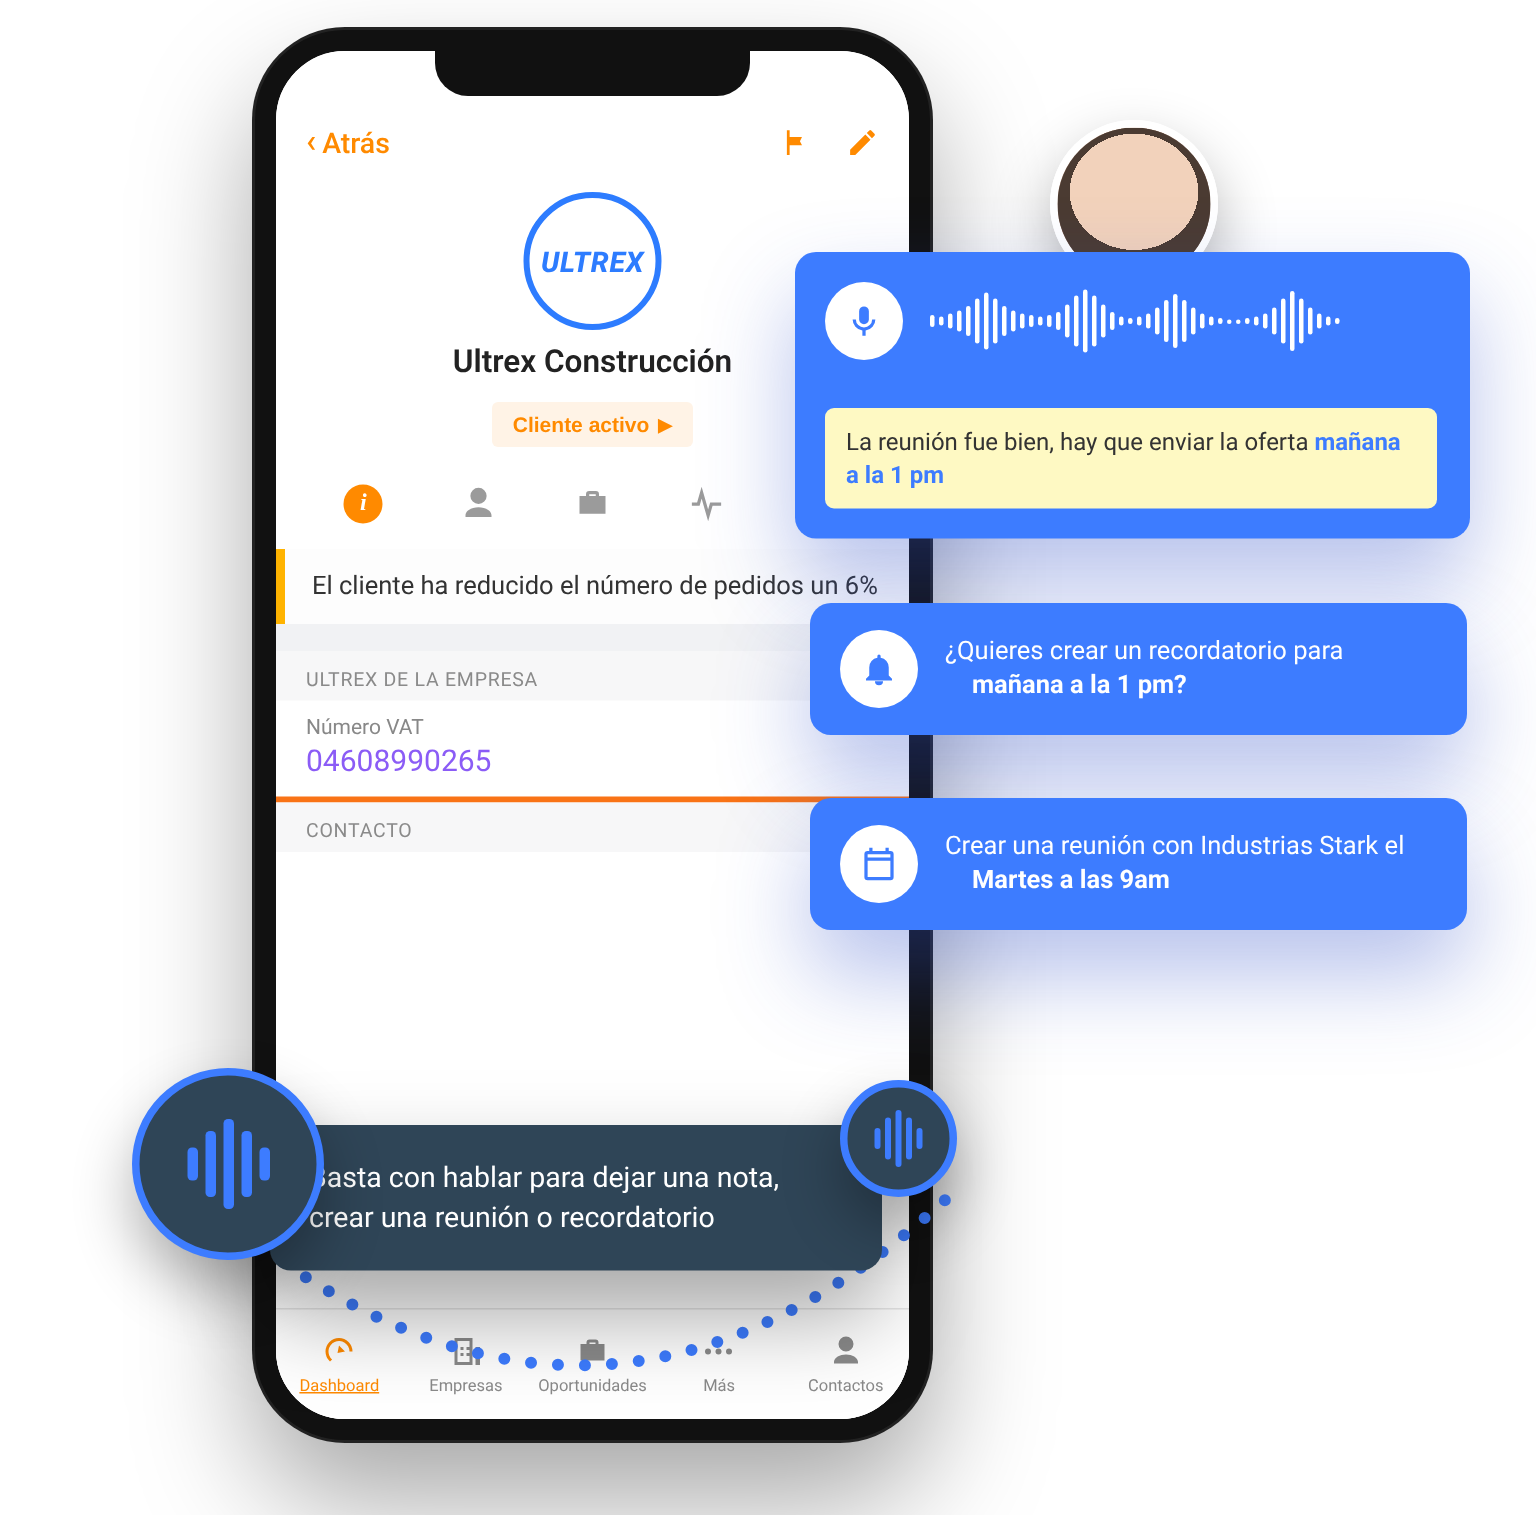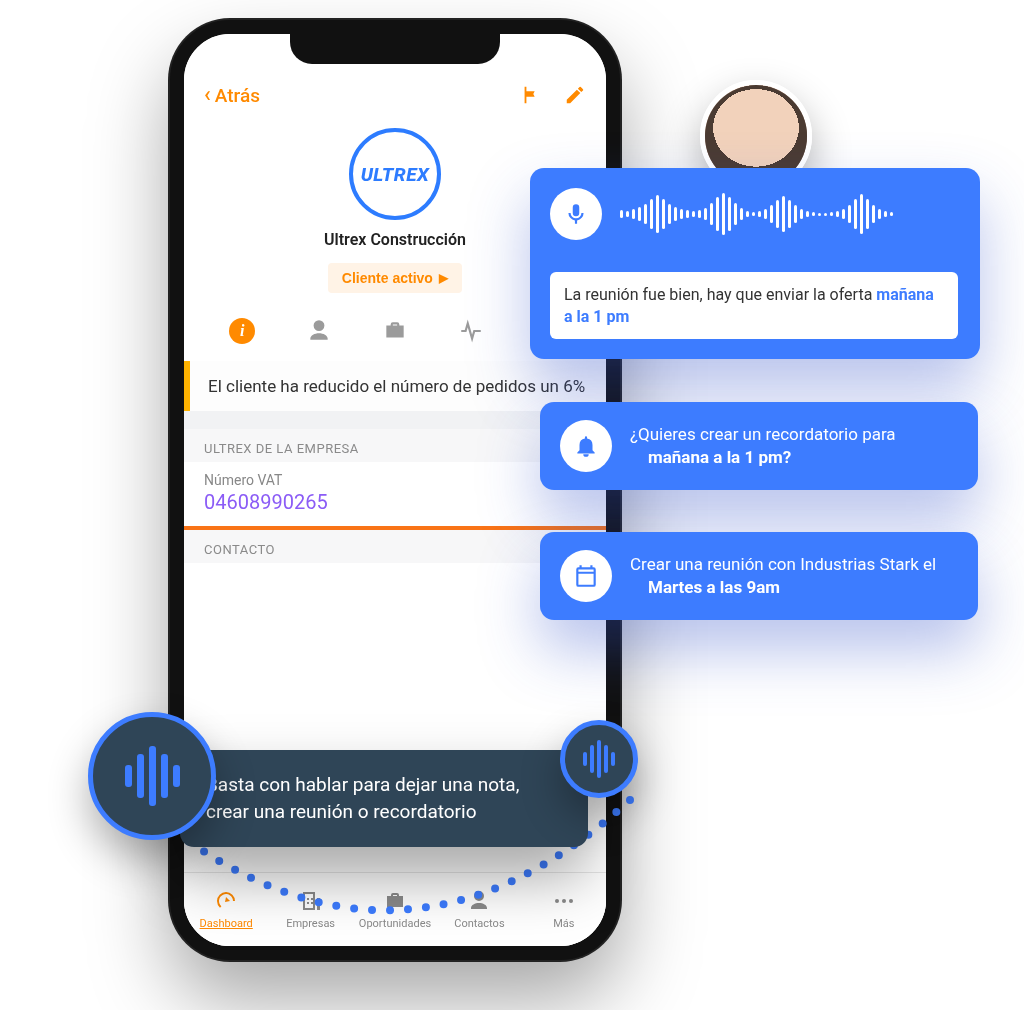--- a/index.html
+++ b/index.html
@@ -71,21 +71,21 @@
   
   .company-hd { text-align: center; padding: 12px 0 6px; }
   .logo {
     width: 92px; height: 92px; margin: 0 auto 10px;
     border: 4px solid #2d7cff;
     border-radius: 50%;
     display: flex; align-items: center; justify-content: center;
     font-style: italic; font-weight: 800; color: #2d7cff;
     font-size: 19px; letter-spacing: 0.5px;
   }
-  .comp-name { font-size: 16px; font-weight: 600; color: #222; }
+  .comp-name { font-size: 21px; font-weight: 600; color: #222; }
   .comp-sub  { font-size: 15px; color: #555; margin-top: 2px; }
   .status-pill {
     display: inline-flex; align-items: center; gap: 6px;
     margin-top: 14px;
     background: #fff3e6;
     color: #ff8a00;
     font-size: 14px; font-weight: 600;
     padding: 7px 14px;
     border-radius: 4px;
     border: none;
@@ -175,21 +175,21 @@
     background:#fff; display:flex;align-items:center;justify-content:center; flex-shrink:0;
   }
   .vcard .ic svg { width:26px;height:26px; fill:#3d7cff; }
   .vcard .txt { font-size: 17px; line-height:1.35; }
   .vcard .txt b { font-weight:700;margin-left:18px; }
 
   .vcard.big { left: 530px; top: 168px; width: 450px; flex-direction:column; align-items:stretch; padding:20px 22px 20px 20px; }
   .vcard.big .row1 { display:flex; align-items:center; gap:18px; }
   .vcard.big .input {
     margin-top: 14px;
-    background:#ffffff; color:#333; border-radius:6px;
+    background:#fef9c3; color:#333; border-radius:6px;
     padding:12px 14px; font-size:16px; line-height:1.35;
   }
   .vcard.big .input .hl { color:#3d7cff; font-weight:700; }
 
   .vcard.n2 { left: 540px; top: 402px; width: 438px; }
   .vcard.n3 { left: 540px; top: 532px; width: 438px; }
 
   
   .wave { display:flex; align-items:center; gap:3px; height:46px; flex:1;}
   .wave i {
@@ -348,31 +348,31 @@
         <span>Empresas</span>
       </div>
       <div class="tab">
         <svg viewBox="0 0 24 24">
             <path d="M10 4h4a2 2 0 0 1 2 2v1h4v11H4V7h4V6a2 2 0 0 1 2-2zm0 3h4V6h-4z"></path>
           </svg>
         <span>Oportunidades</span>
       </div>
       <div class="tab">
         <svg viewBox="0 0 24 24">
-            <path d="M12 12a5 5 0 1 0-5-5 5 5 0 0 0 5 5zm0 2c-4 0-8 2-8 5v1h16v-1c0-3-4-5-8-5z"></path>
-          </svg>
-        <span>Contactos</span>
-      </div>
-      <div class="tab">
-        <svg viewBox="0 0 24 24">
             <circle cx="5" cy="12" r="2"></circle>
             <circle cx="12" cy="12" r="2"></circle>
             <circle cx="19" cy="12" r="2"></circle>
           </svg>
         <span>Más</span>
+      </div>
+      <div class="tab">
+        <svg viewBox="0 0 24 24">
+            <path d="M12 12a5 5 0 1 0-5-5 5 5 0 0 0 5 5zm0 2c-4 0-8 2-8 5v1h16v-1c0-3-4-5-8-5z"></path>
+          </svg>
+        <span>Contactos</span>
       </div>
     </div>
 
   </div>
 </div>
 
 <div class="avatar"></div>
 
 <div class="vcard big">
   <div class="row1">

